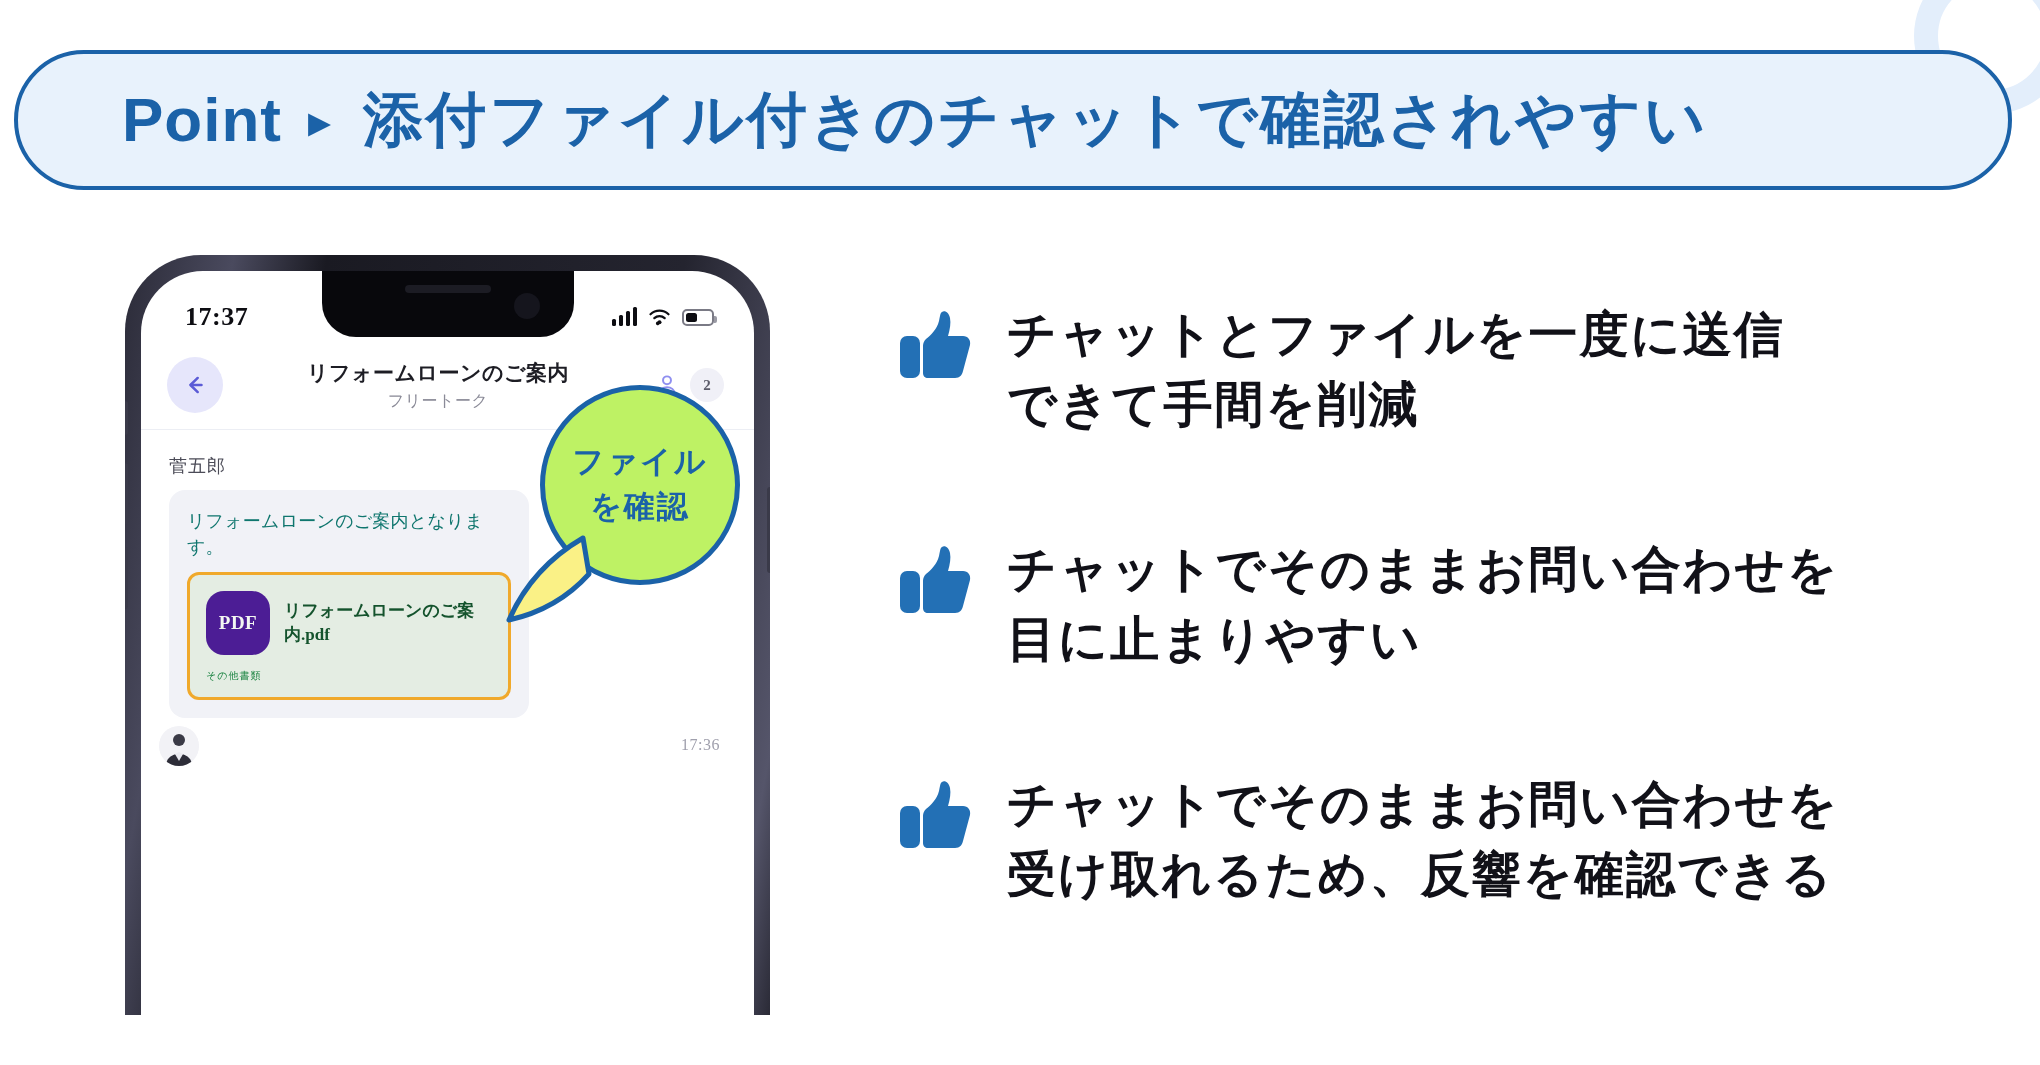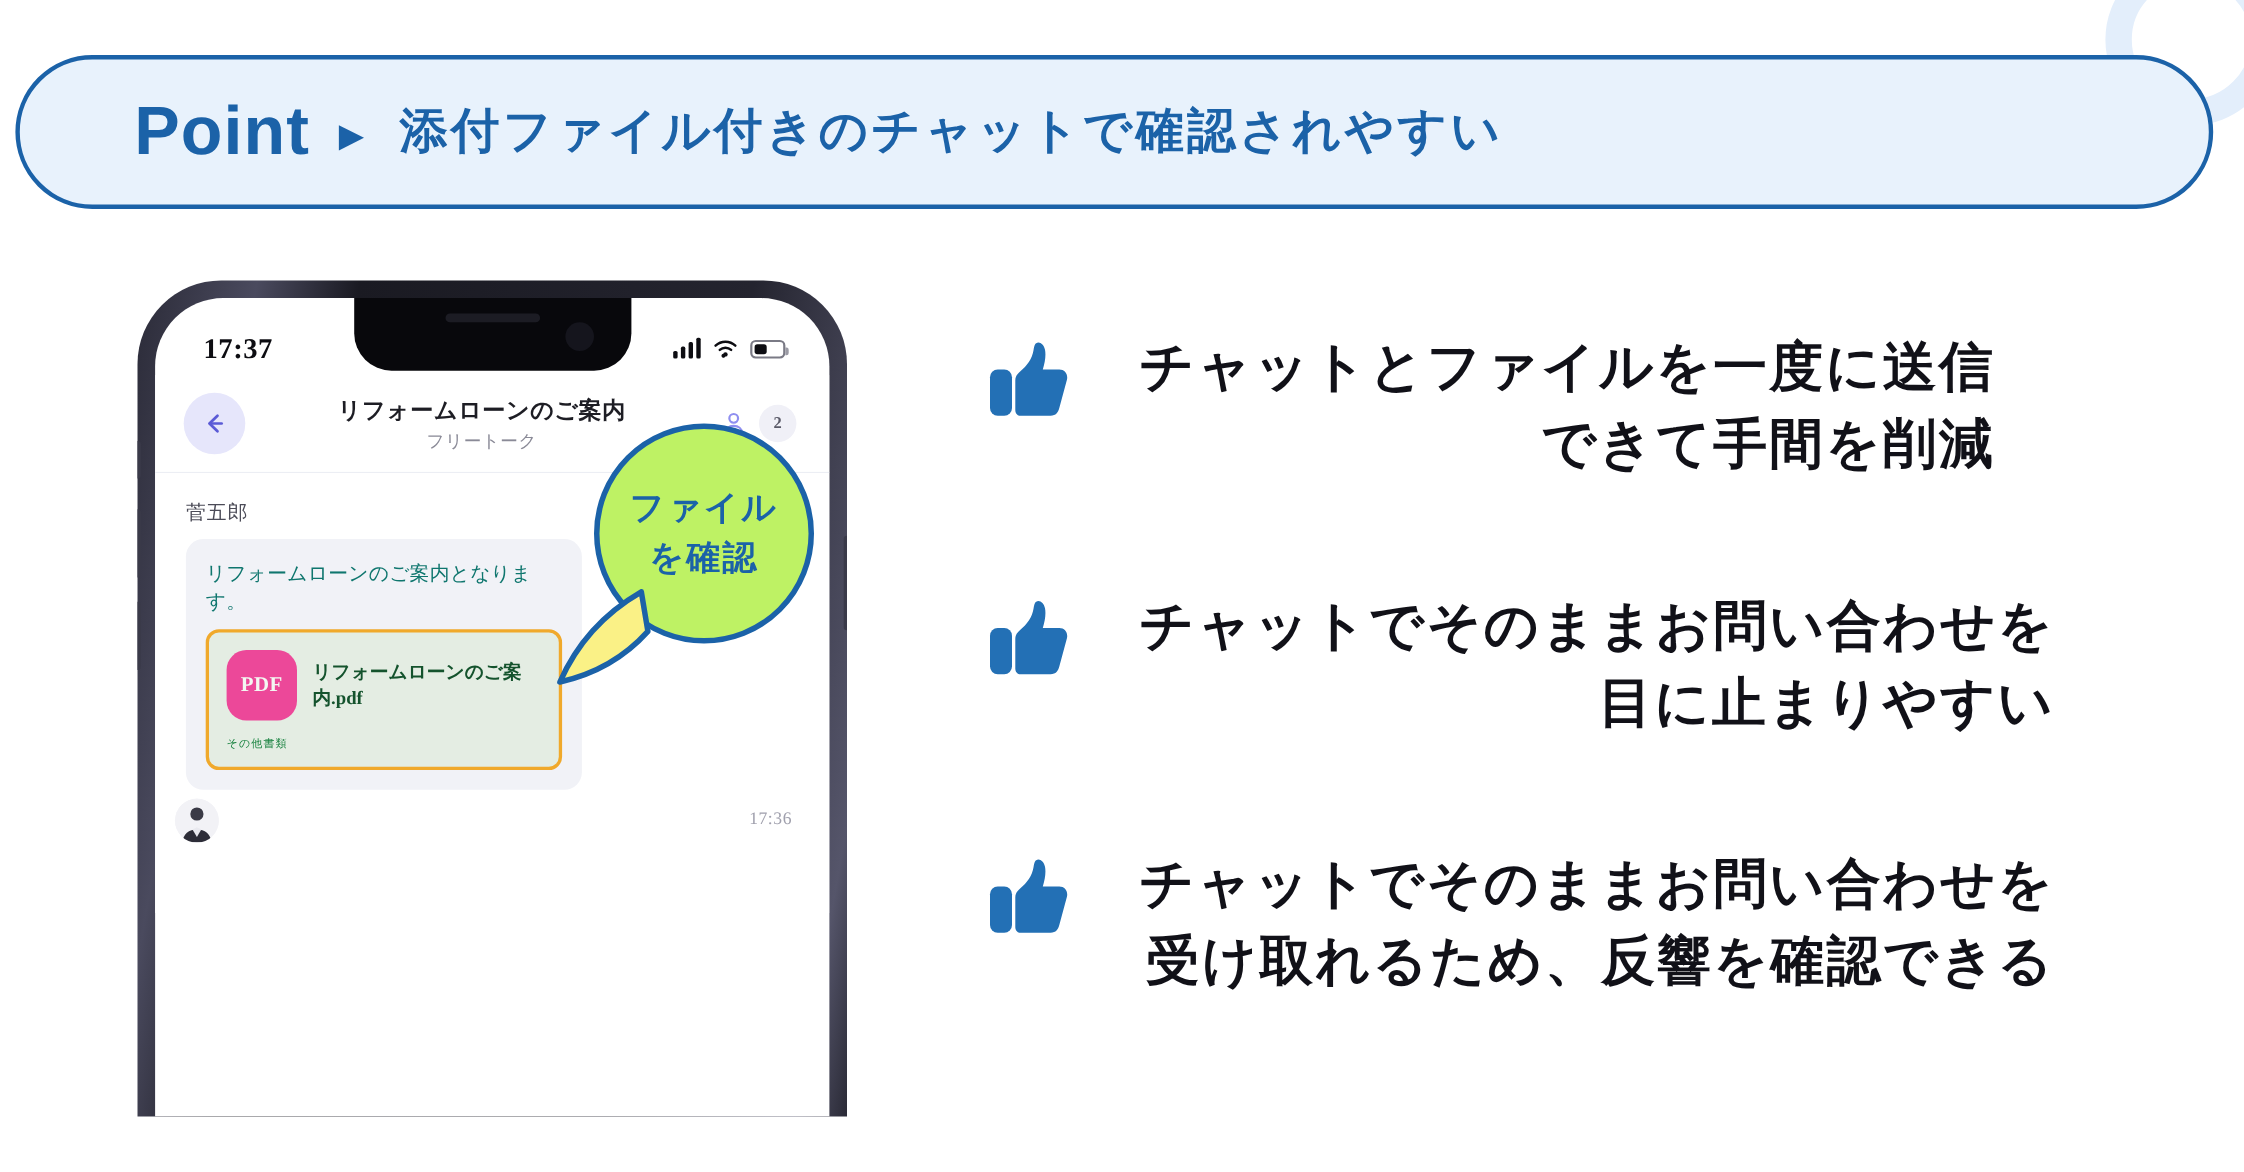--- a/index.html
+++ b/index.html
@@ -29,21 +29,21 @@
     display: flex; align-items: center;
     z-index: 2;
   }
   .banner-inner { display: flex; align-items: center; padding-left: 104px; gap: 26px; }
   .banner-point {
     font-size: 62px; font-weight: 700; color: #1b62a8;
     letter-spacing: 1px; line-height: 1;
   }
   .banner-caret { font-size: 46px; color: #1b62a8; line-height: 1; margin-top: 2px; }
   .banner-title {
-    font-size: 44px; font-weight: 700; color: #1b62a8;
+    font-size: 60px; font-weight: 700; color: #1b62a8;
     letter-spacing: 3px; line-height: 1.1; margin-left: 6px;
   }
 
   
   .phone-wrap { position: absolute; left: 125px; top: 255px; width: 645px; height: 700px; z-index: 3; font-family: Liberation Serif, serif; }
   .phone-frame {
     position: absolute; left: 0; top: 0;
     width: 645px; height: 760px;
     background: linear-gradient(100deg,#2b2b38 0%, #4a4a5e 14%, #1a1a22 26%, #24242f 72%, #55556a 94%, #2a2a36 100%);
     border-radius: 76px 76px 0 0;
@@ -135,21 +135,21 @@
     background: #f1f2f7; border-radius: 16px; padding: 18px 18px 18px 18px;
     width: 360px;
   }
   .bubble-text { font-size: 18px; color: #0f766e; line-height: 1.45; letter-spacing: .2px; }
   .file-card {
     margin-top: 12px; background: #e4ede3; border: 3px solid #f0a92b;
     border-radius: 12px; padding: 16px 14px 14px 16px;
   }
   .file-row { display:flex; align-items:center; gap: 14px; }
   .pdf-badge {
-    width: 64px; height: 64px; border-radius: 18px; background: #ec4899;
+    width: 64px; height: 64px; border-radius: 18px; background: #4c1d95;
     display:flex; align-items:center; justify-content:center;
     font-size: 19px; font-weight: 700; color:#f3f7f2; letter-spacing:.5px;
     flex:0 0 auto;
   }
   .file-name { font-size: 17px; color:#14532d; line-height:1.4; font-weight:600; }
   .file-kind { font-size: 10px; color:#15803d; margin-top: 14px; letter-spacing:1px; }
   .msg-footer { position: relative; height: 56px; margin-top: 4px; }
   .avatar {
     position: absolute; left: -10px; top: 4px;
     width: 40px; height: 40px; border-radius: 50%;
@@ -174,21 +174,21 @@
     letter-spacing: 2px; line-height: 1.45;
   }
   .speech-tail {
     position: absolute; left: -34px; bottom: 24px;
     width: 0; height: 0; z-index: 8;
   }
   .speech-tail svg { position:absolute; left:-6px; top:-40px; }
 
   
   .bullets { position: absolute; left: 898px; top: 300px; width: 1110px; z-index: 2; }
-  .bullet { display: flex; align-items: flex-start; gap: 56px; margin-bottom: 96px; text-align: right; }
+  .bullet { display: flex; align-items: flex-start; gap: 27px; margin-bottom: 96px; }
   .bullet:last-child { margin-bottom: 0; }
   .thumb { flex: 0 0 auto; width: 82px; margin-top: 6px; }
   .bullet-text {
     font-size: 49px; font-weight: 700; color:#111118;
     line-height: 1.42; letter-spacing: 2px;
   }
 </style>
 </head>
 <body>
 

